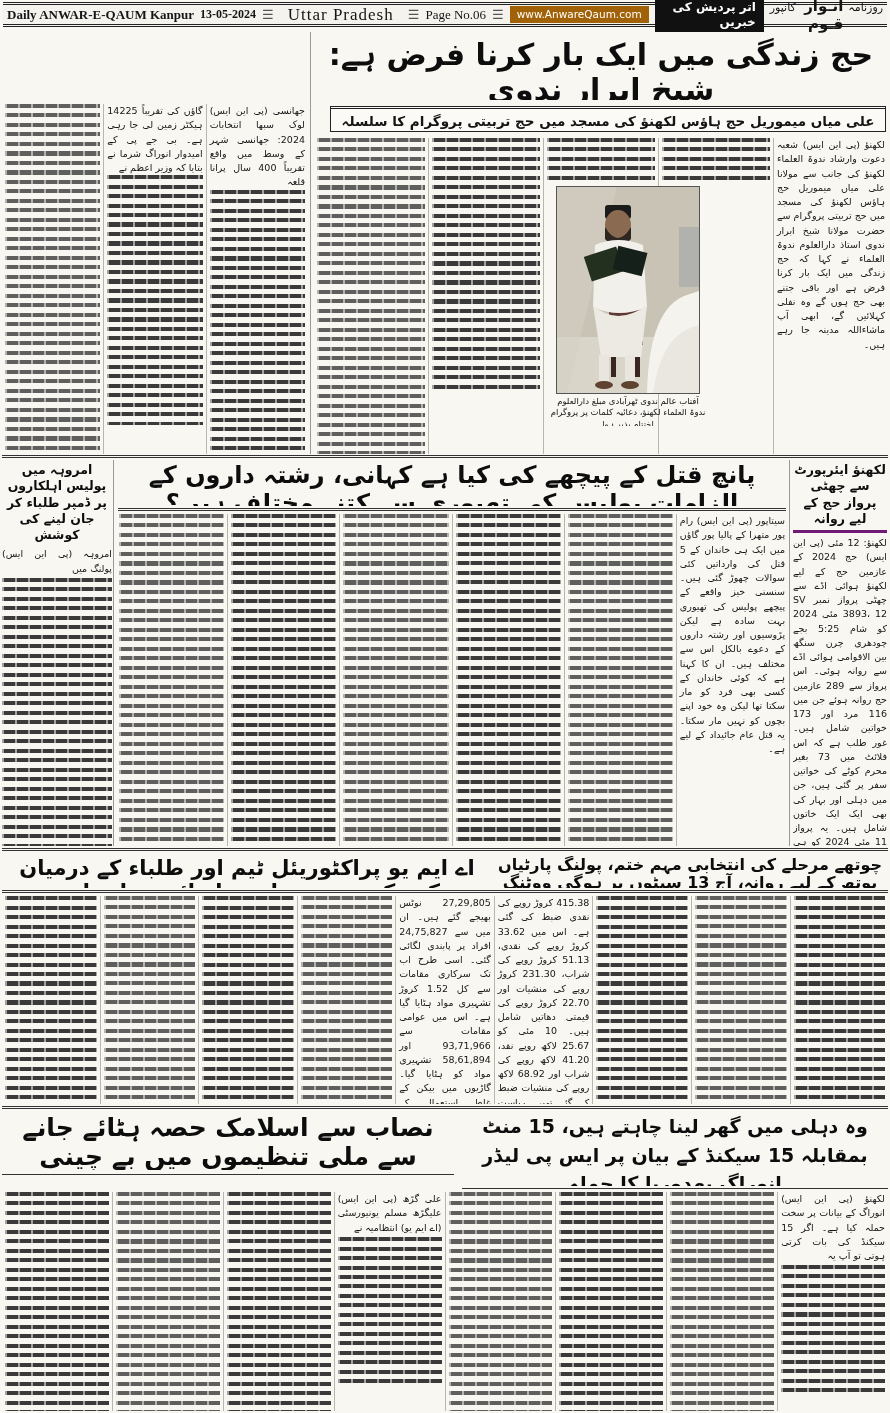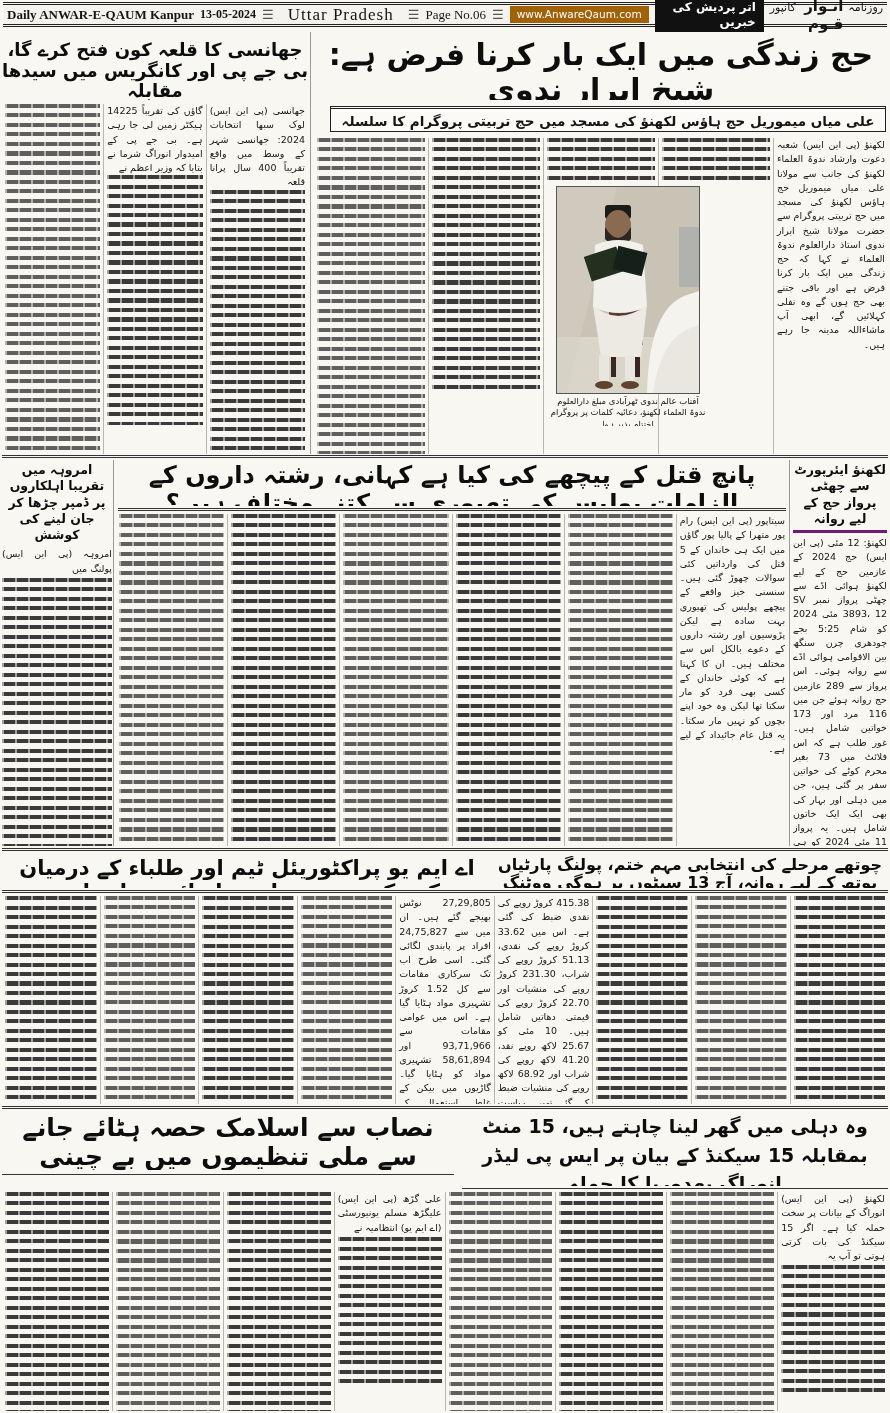--- a/index.html
+++ b/index.html
@@ -67,21 +67,20 @@
     <span class="burger">☰</span>
     <span class="badge">www.AnwareQaum.com</span>
     <span class="badge urdu">اتر پردیش کی خبریں</span>
     <span class="mh-paper urdu">
       <span>روزنامہ</span>
       <b>انـوار قـوم</b>
       <span>کانپور</span>
     </span>
   </div>
 
-  <div class="headline hl-med urdu" style="position:absolute;left:2px;top:40px;width:306px;height:60px;overflow:hidden;">جھانسی کا قلعہ کون فتح کرے گا، بی جے پی اور کانگریس میں سیدھا مقابلہ</div>
   <div class="cols" style="left:2px;top:104px;width:306px;height:350px;">
     <div class="col">
       <div class="sim lt" style="height:100%;"></div>
     </div>
     <div class="col">
       <div class="txt urdu">گاؤں کی تقریباً 14225 ہیکٹر زمین لی جا رہی ہے۔ بی جے پی کے امیدوار انوراگ شرما نے بتایا کہ وزیر اعظم نے</div>
       <div class="sim" style="height:250px;"></div>
     </div>
     <div class="col">
       <div class="txt urdu">جھانسی (پی این ایس) لوک سبھا انتخابات 2024: جھانسی شہر کے وسط میں واقع تقریباً 400 سال پرانا قلعہ</div>
@@ -137,21 +136,21 @@
 
       <path d="M90 206 Q92 120 130 108 L142 104 L142 206 Z" fill="#f5f3ed"></path>
       <path d="M96 206 Q104 150 136 140 L142 138 L142 206 Z" fill="#e9e7df"></path>
     </svg>
   </div>
   <div id="photo-caption" class="urdu" style="left:548px;top:396px;width:160px;height:30px;overflow:hidden;">آفتاب عالم ندوی ٹھرآبادی مبلغ دارالعلوم ندوۃ العلماء لکھنؤ، دعائیہ کلمات پر پروگرام اختتام پذیر ہوا</div>
 
   <div class="hrule" style="left:2px;top:455px;width:886px;"></div>
 
   <div style="position:absolute;left:2px;top:462px;width:110px;height:384px;overflow:hidden;">
-    <div class="headline hl-small urdu">امروہہ میں تقریبا اہلکاروں پر ڈمپر چڑھا کر جان لینے کی کوشش</div>
+    <div class="headline hl-small urdu">امروہہ میں پولیس اہلکاروں پر ڈمپر طلباء کر جان لینے کی کوشش</div>
     <div class="txt urdu" style="margin-top:4px;">امروہہ (پی این ایس) پولنگ میں</div>
     <div class="sim" style="height:270px;margin-top:2px;"></div>
   </div>
   <div class="vline" style="left:113px;top:460px;height:386px;"></div>
 
   <div class="headline hl-big urdu" style="position:absolute;left:118px;top:462px;width:668px;height:44px;overflow:hidden;">پانچ قتل کے پیچھے کی کیا ہے کہانی، رشتہ داروں کے الزامات پولیس کی تھیوری سے کتنے مختلف ہیں؟</div>
   <div class="hrule" style="left:118px;top:508px;width:668px;"></div>
 
   <div class="cols" style="left:116px;top:514px;width:672px;height:332px;">
     <div class="col">

